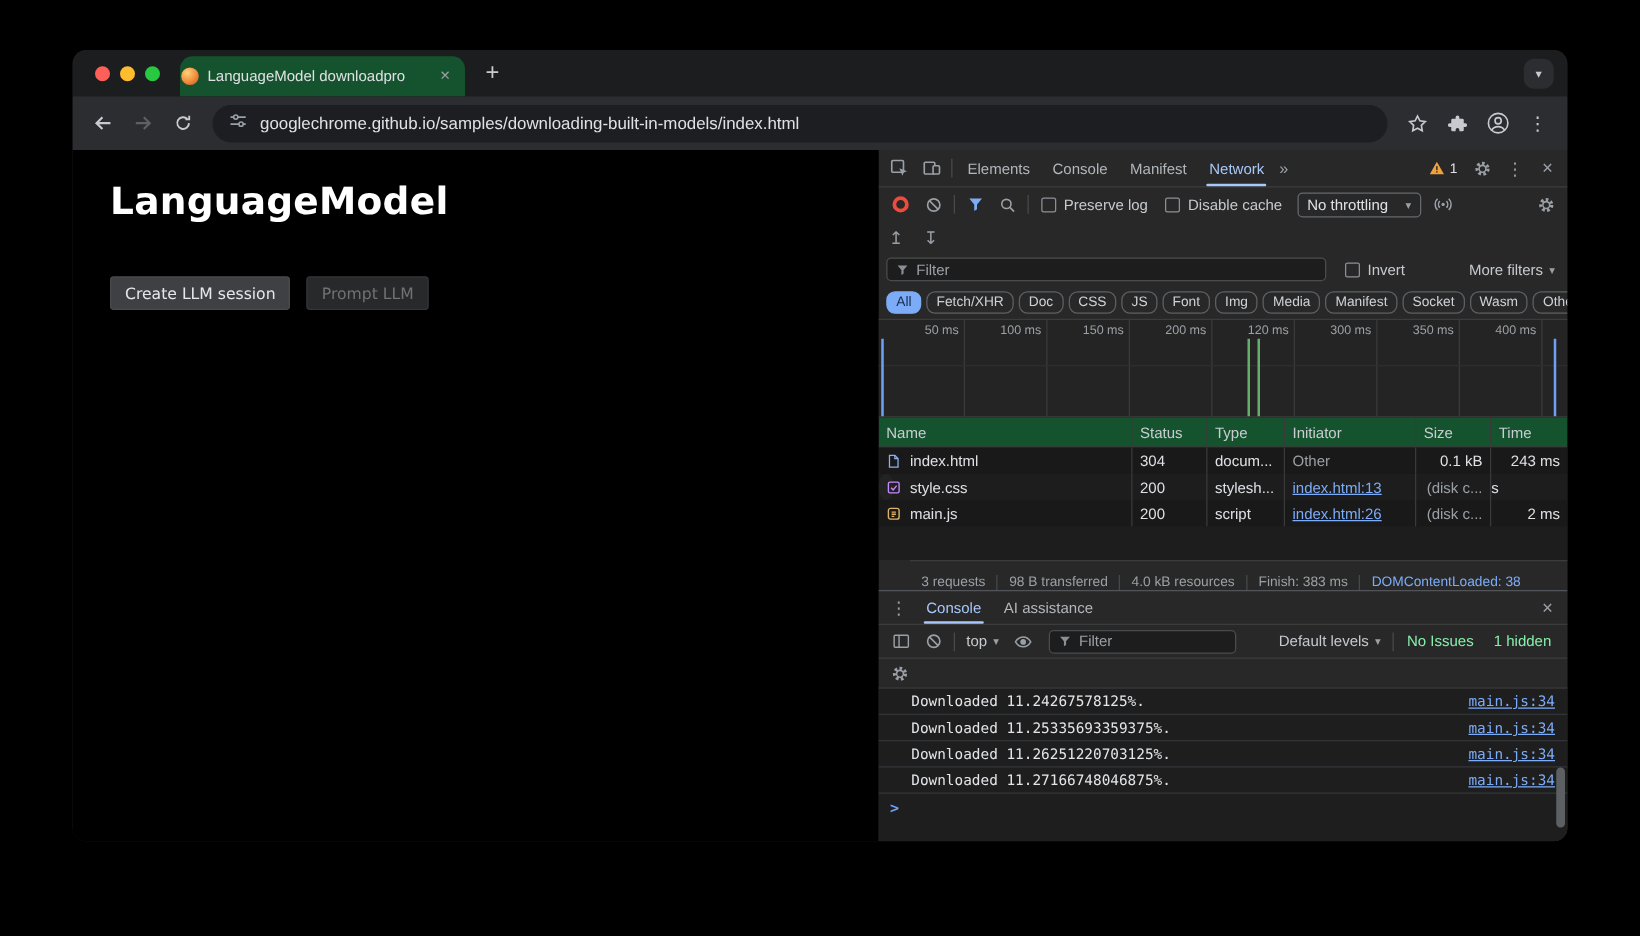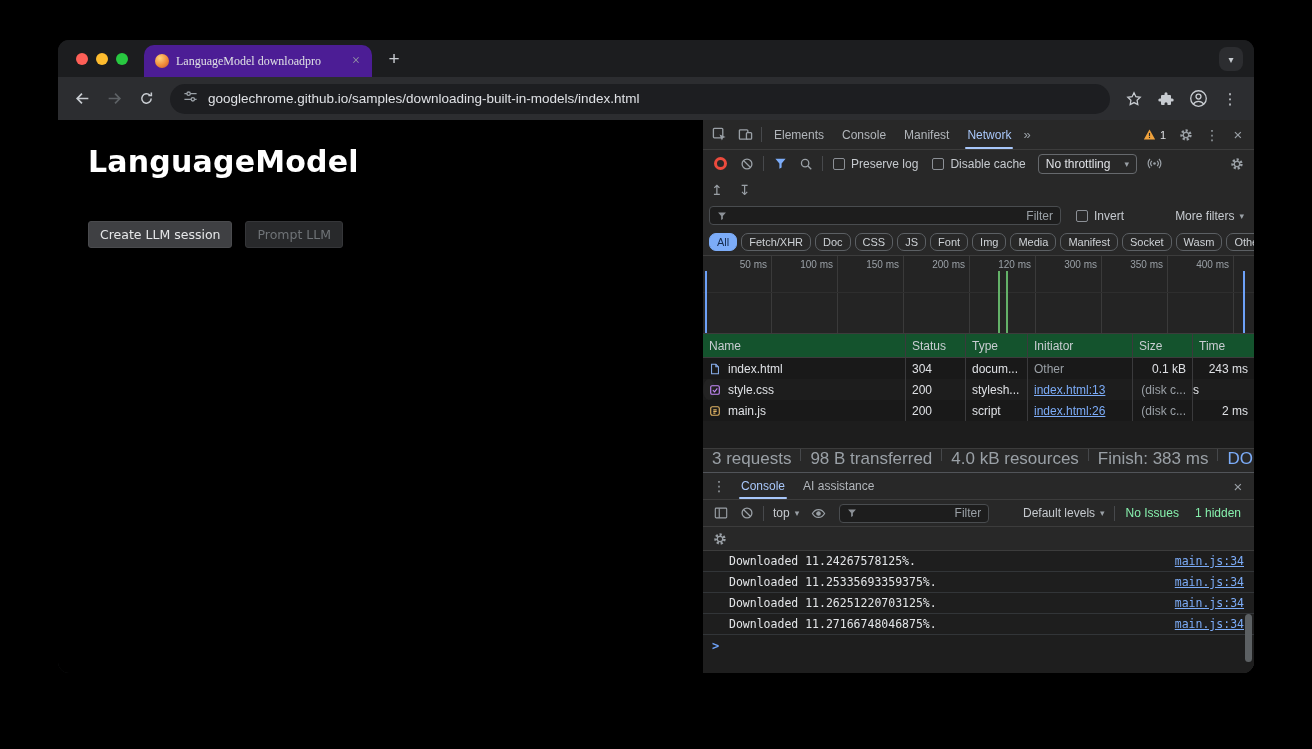--- a/index.html
+++ b/index.html
@@ -5,21 +5,21 @@
   * { box-sizing: border-box; }
   body { margin:0; width:1312px; height:749px; background:#000; font-family:"Liberation Sans",sans-serif; position:relative; overflow:hidden; }
 
   .window{position:absolute;left:58px;top:40px;width:1196px;height:633px;border-radius:11px;overflow:hidden;background:#1c1d1f;box-shadow:0 25px 70px rgba(0,0,0,.55);display:flex;flex-direction:column;}
 
   
   .tabstrip{height:37px;background:#1c1d1f;display:flex;align-items:flex-end;padding-left:18px;position:relative;flex:none;}
   .traffic{display:flex;gap:8px;align-self:center;margin-right:16px;}
   .light{width:12px;height:12px;border-radius:50%;}
   .light.red{background:#fe5f57}.light.yellow{background:#febc2e}.light.green{background:#28c840}
-  .tab{height:32px;width:228px;background:#4c1d95;border-radius:10px 10px 0 0;display:flex;align-items:center;gap:7px;padding:0 8px 0 11px;font-family:Liberation Serif, serif;}
+  .tab{height:32px;width:228px;background:#14532d;border-radius:10px 10px 0 0;display:flex;align-items:center;gap:7px;padding:0 8px 0 1px;}
   .favicon{width:14px;height:14px;border-radius:50%;background:radial-gradient(circle at 35% 30%,#ffd27a,#f08c3a 55%,#c2522b);flex:none;}
   .tab-title{flex:1;font-size:12px;color:#dfe1e5;white-space:nowrap;overflow:hidden;}
   .tab-close{width:16px;height:16px;line-height:15px;text-align:center;color:#9aa0a6;font-size:14px;border-radius:4px;flex:none;}
   .newtab{align-self:center;width:28px;height:28px;display:flex;align-items:center;justify-content:center;color:#c7cbd0;font-size:19px;margin-left:8px;}
   .strip-chevron{position:absolute;right:11px;top:7px;width:24px;height:24px;border-radius:8px;background:#2c2d30;color:#c7cbd0;display:flex;align-items:center;justify-content:center;font-size:10px;}
 
   
   .toolbar{height:43px;background:#2c2d30;display:flex;align-items:center;padding:0 8px;flex:none;}
   .navbtn{width:32px;height:32px;border-radius:50%;display:flex;align-items:center;justify-content:center;color:#c7cbd0;flex:none;font-size:15px;}
   .navbtn.dim{color:#5d6165;}
@@ -57,21 +57,21 @@
   .record{width:13px;height:13px;border-radius:50%;border:3.5px solid #ec4b3d;margin:0 7px;flex:none;}
   .blue-ic{color:#7cacf8;}
   .cb{width:12px;height:12px;border:1.5px solid #8c9096;border-radius:2px;flex:none;}
   .cbitem{display:flex;align-items:center;gap:6px;padding:0 7px;color:#c6cacf;white-space:nowrap;}
   .throttle{height:20px;border:1px solid #66696d;border-radius:4px;display:flex;align-items:center;padding:0 7px;margin:0 5px;gap:14px;color:#dfe1e5;white-space:nowrap;}
 
   .har-row{height:25px;padding:0 8px;gap:16px;color:#9aa0a6;font-size:14px;flex:none;display:flex;align-items:center;}
 
   .filter-row{height:27px;padding:0 6px;flex:none;display:flex;align-items:center;}
   .fbox{height:19px;background:#1d1d1d;border:1px solid #494c4f;border-radius:4px;display:flex;align-items:center;gap:6px;padding:0 7px;color:#8b9096;}
-  .fbox input{flex:1;min-width:0;background:transparent;border:0;outline:0;color:#5eead4;font-family:inherit;font-size:12px;padding:0;text-align:right;}
+  .fbox input{flex:1;min-width:0;background:transparent;border:0;outline:0;color:#5eead4;font-family:inherit;font-size:12px;padding:0;}
   .fbox input::placeholder{color:#9aa0a6;}
   .fbox.net{width:352px;}
   .fbox.console{width:150px;margin-left:8px;}
   .morefilters{margin-left:auto;display:flex;align-items:center;gap:5px;color:#c6cacf;padding-right:4px;}
 
   .chips-row{height:26px;padding:0 6px;gap:4px;overflow:hidden;flex:none;display:flex;align-items:center;}
   .chip{height:18px;display:flex;align-items:center;padding:0 7px;border:1px solid #5c6064;border-radius:7px;color:#ced2d6;font-size:11px;white-space:nowrap;flex:none;}
   .chip.sel{background:#7cacf8;border-color:#7cacf8;color:#152b4e;}
 
   .timeline{height:79px;border-top:1px solid #3c3c3c;border-bottom:1px solid #3c3c3c;background:#242424;position:relative;flex:none;}
@@ -89,21 +89,21 @@
   .tr.r.dark{background:#191919;}
   .tr.r.light{background:#232323;}
   .td{display:flex;align-items:center;padding:0 6px;border-left:1px solid #3a3a3c;overflow:hidden;white-space:nowrap;min-width:0;}
   .td:first-child{border-left:0;}
   .td.rt{justify-content:flex-end;}
   .dim{color:#9aa0a6;}
   .lnk{color:#7cacf8;text-decoration:underline;cursor:pointer;}
   .fico{width:13px;height:13px;margin-right:6px;flex:none;display:flex;align-items:center;}
   .ic-doc{color:#8ab1ee}.ic-css{color:#c58af9}.ic-js{color:#e0b364}
 
-  .summary{height:24px;background:#282828;border-top:1px solid #3c3c3c;color:#9aa0a6;font-size:17px;white-space:nowrap;overflow:hidden;flex:none;display:flex;align-items:flex-start;}
+  .summary{height:24px;background:#282828;border-top:1px solid #3c3c3c;color:#9aa0a6;font-size:11px;white-space:nowrap;overflow:hidden;flex:none;display:flex;align-items:flex-end;margin-left:25px;}
   .sumi{padding:0 9px;flex:none;}
   .sums{width:1px;height:12px;background:#46484b;flex:none;}
   .sumdcl{color:#7cacf8;padding:0 9px;flex:none;}
 
   .drawer{flex:1;min-height:0;border-top:1px solid #515459;display:flex;flex-direction:column;background:#282828;}
   .drawer-tabbar{height:27px;border-bottom:1px solid #3c3c3c;padding:0 3px;flex:none;display:flex;align-items:center;}
   .console-toolbar{height:27px;border-bottom:1px solid #3c3c3c;padding:0 5px;flex:none;display:flex;align-items:center;}
   .ctx{display:flex;align-items:center;gap:5px;padding:0 6px;color:#c6cacf;white-space:nowrap;}
   .cinfo{color:#86efac;padding:0 8px;white-space:nowrap;}
   .gear-row{height:24px;padding:0 4px;border-bottom:1px solid #3c3c3c;flex:none;display:flex;align-items:center;}

